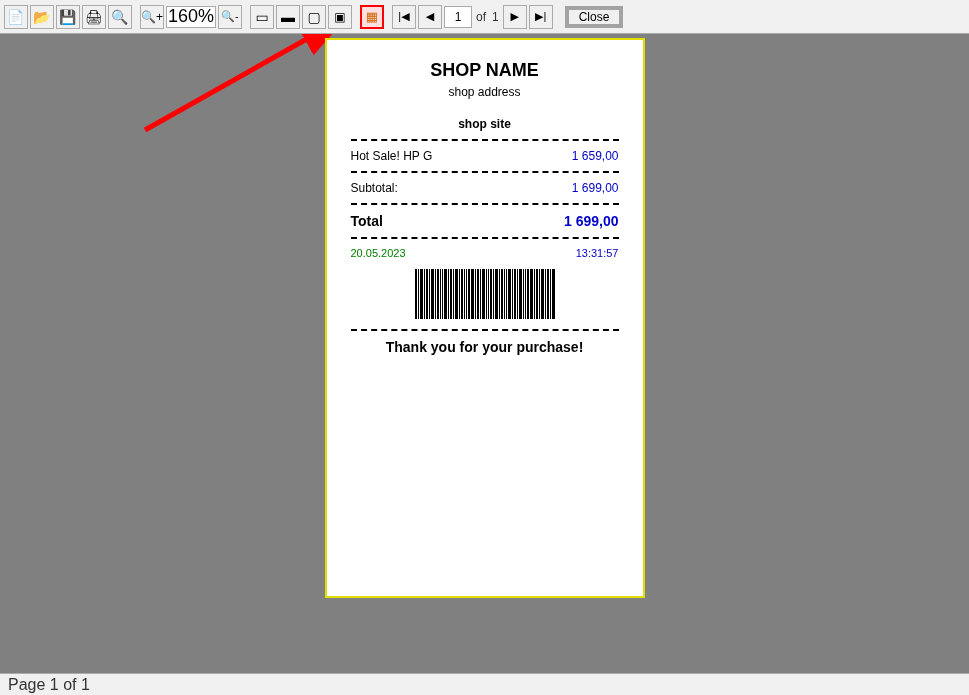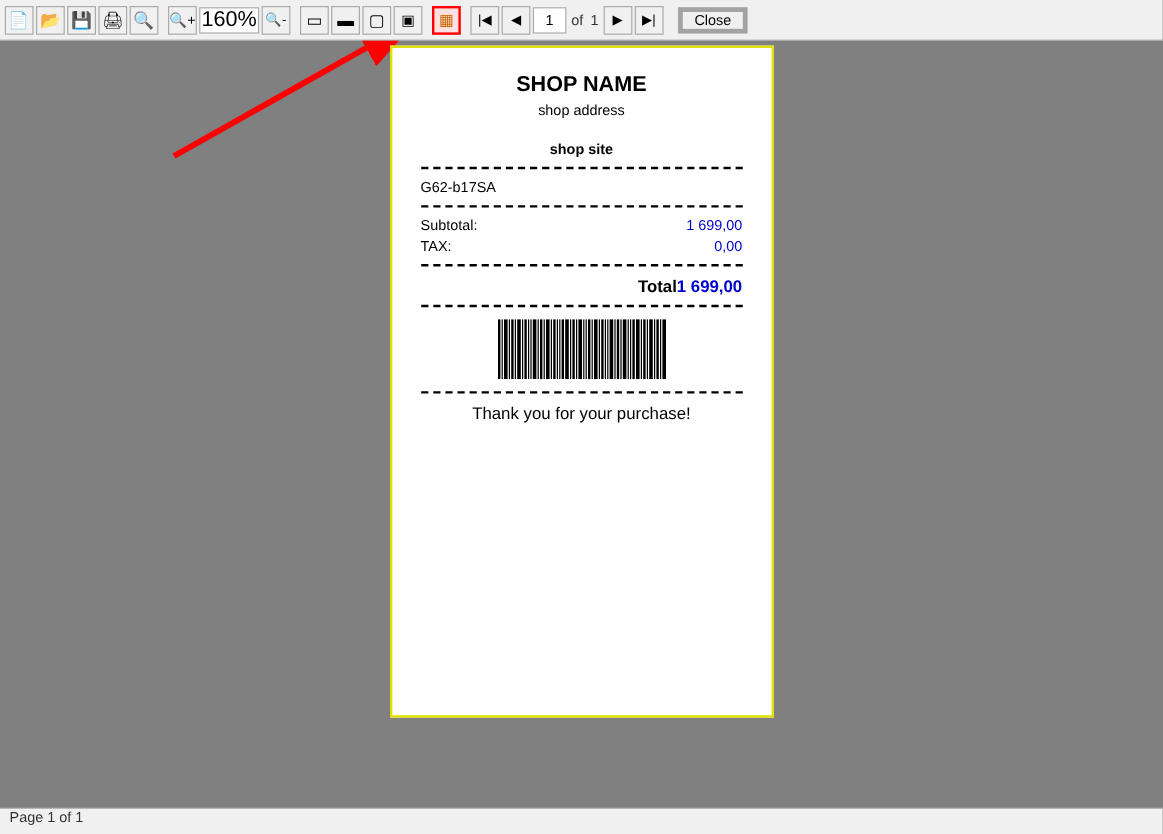--- a/index.html
+++ b/index.html
@@ -127,21 +127,21 @@
     .receipt-row .value { color: #0000cc; }
 
     .receipt-item-name {
       font-size: 12px;
       color: #000;
       margin-bottom: 2px;
     }
 
     .receipt-total-row {
       display: flex;
-      justify-content: flex-end;
+      justify-content: space-between;
       font-size: 14px;
       font-weight: bold;
       color: #000;
       margin: 4px 0;
     }
     .receipt-total-row .value { color: #0000cc; }
 
     .receipt-date-row {
       display: flex;
       justify-content: space-between;
@@ -158,43 +158,44 @@
     }
 
     .barcode-svg {
       width: 140px;
       height: 50px;
     }
 
     .thank-you {
       text-align: center;
       font-size: 14px;
-      font-weight: normal;
+      font-weight: bold;
       color: #000;
       margin-top: 8px;
     }
 
     
     #arrow-overlay {
       position: absolute;
       top: -18px;
       left: -210px;
       width: 230px;
       height: 130px;
       pointer-events: none;
     }
 
     
     #statusbar {
       background: #f0f0f0;
       border-top: 1px solid #aaa;
       height: 22px;
       display: flex;
+      align-items: center;
       padding: 0 8px;
-      font-size: 12px;
+      font-size: 16px;
       color: #333;
       flex-shrink: 0;
     }
   </style>
 </head>
 <body>
 
 <div id="toolbar">
 
   <div class="tb-btn" title="New">
@@ -289,42 +290,45 @@
     </svg>
 
     <div id="receipt-page">
 
       <div class="shop-name">SHOP NAME</div>
       <div class="shop-address">shop address</div>
       <div class="shop-site">shop site</div>
 
       <hr class="dashed-line">
 
-      <div class="receipt-item-name">G62-b17SA</div>
+      <div class="receipt-row">
+        <span class="label">Hot Sale! HP G</span>
+        <span class="value">1 659,00</span>
+      </div>
 
       <hr class="dashed-line">
 
       <div class="receipt-row">
         <span class="label">Subtotal:</span>
         <span class="value">1 699,00</span>
       </div>
-      <div class="receipt-row">
-        <span class="label">TAX:</span>
-        <span class="value">0,00</span>
-      </div>
 
       <hr class="dashed-line">
 
       <div class="receipt-total-row">
         <span class="label">Total</span>
         <span class="value">1 699,00</span>
       </div>
 
       <hr class="dashed-line">
 
+      <div class="receipt-date-row">
+        <span class="date">20.05.2023</span>
+        <span class="time">13:31:57</span>
+      </div>
 
       <div class="barcode-area">
         <svg class="barcode-svg" xmlns="http://www.w3.org/2000/svg" viewBox="0 0 140 50">
 
           <rect x="0" y="0" width="2" height="50" fill="#000"></rect>
           <rect x="3" y="0" width="1" height="50" fill="#000"></rect>
           <rect x="5" y="0" width="3" height="50" fill="#000"></rect>
           <rect x="9" y="0" width="1" height="50" fill="#000"></rect>
           <rect x="11" y="0" width="2" height="50" fill="#000"></rect>
           <rect x="14" y="0" width="1" height="50" fill="#000"></rect>

